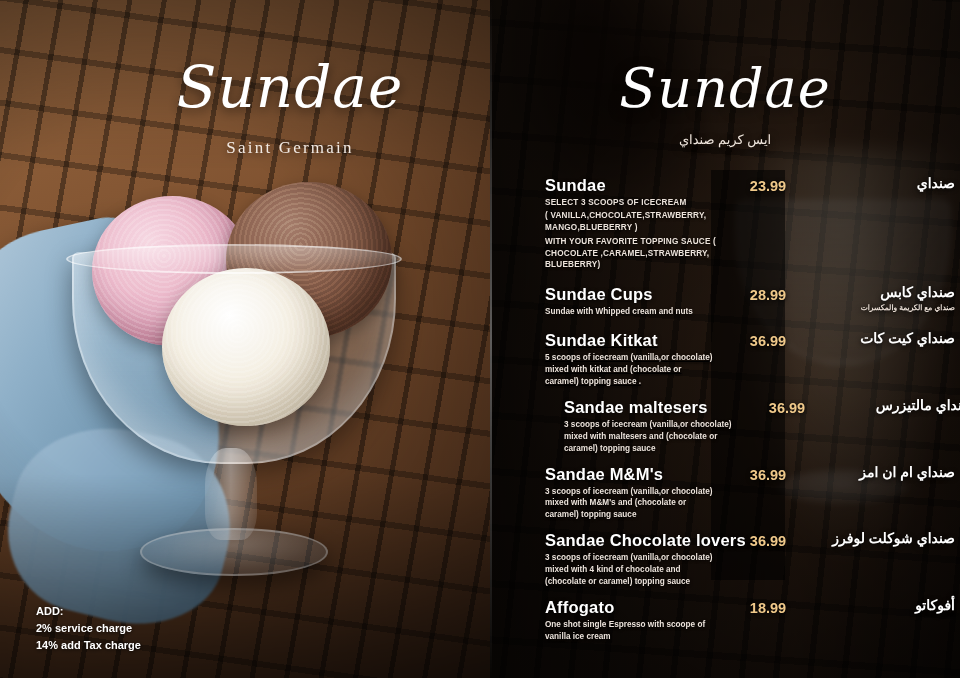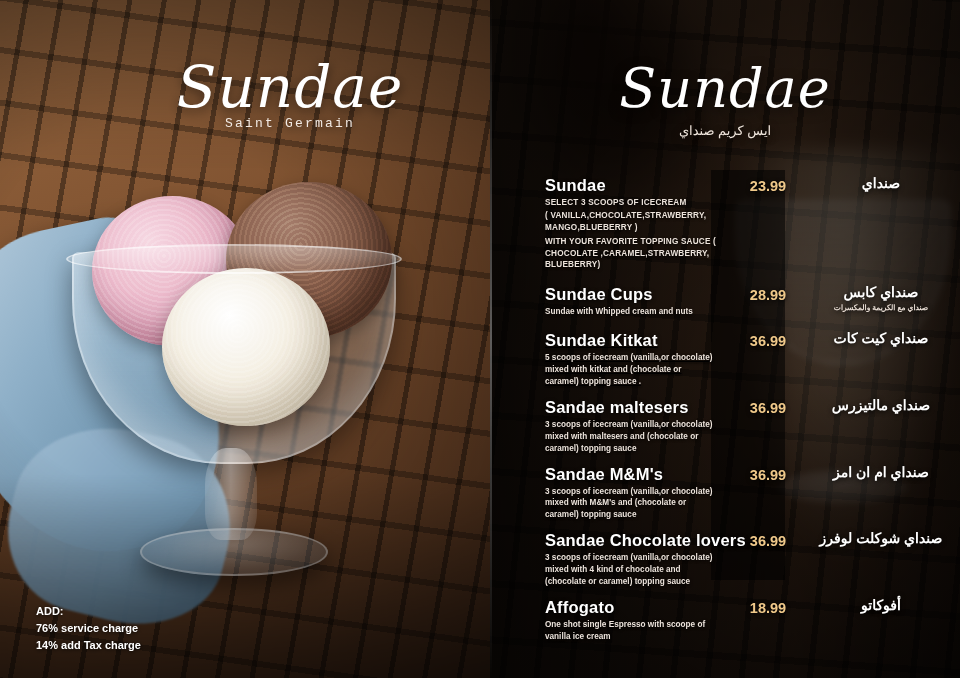--- a/index.html
+++ b/index.html
@@ -149,25 +149,25 @@
     font-family: "DejaVu Serif", serif;
     font-style: italic;
     font-weight: 400;
     font-size: 58px;
     color: #ffffff;
     letter-spacing: 1px;
     text-shadow: 0 3px 12px rgba(0,0,0,0.55);
     line-height: 1;
   }
   .sub-title {
-    font-family: Liberation Mono, monospace;
-    font-size: 13px;
+    font-family: Liberation Serif, serif;
+    font-size: 17px;
     letter-spacing: 2.2px;
     color: #f2eae4;
-    margin-top: 0;
+    margin-top: 22px;
     text-shadow: 0 2px 8px rgba(0,0,0,0.6);
   }
   .add-block {
     position: absolute;
     left: 36px; bottom: 24px;
     color: #ffffff;
     font-size: 11px;
     font-weight: bold;
     line-height: 1.55;
     text-shadow: 0 1px 4px rgba(0,0,0,0.8);
@@ -244,21 +244,21 @@
     position: absolute;
     left: 0; top: 62px;
     width: 470px;
     text-align: center;
     z-index: 6;
   }
   .right-title-wrap .script-title { font-size: 54px; }
   .arabic-sub {
     font-size: 13px;
     color: #efe6dd;
-    margin-top: 7px;
+    margin-top: 16px;
     direction: rtl;
     text-shadow: 0 2px 8px rgba(0,0,0,0.7);
   }
 
   
   .price-strip {
     position: absolute;
     left: 711px; top: 170px;
     width: 74px; height: 410px;
     background: rgba(0,0,0,0.55);
@@ -301,23 +301,22 @@
     left: 186px; top: 0px;
     width: 74px;
     text-align: center;
     font-size: 14.5px;
     font-weight: bold;
     color: #f0c98a;
     text-shadow: 0 1px 4px rgba(0,0,0,0.9);
   }
   .arabic-name {
     position: absolute;
-    left: 272px; top: -1px;
+    left: 282px; top: -1px;
     width: 128px;
-    text-align: center;
     direction: rtl;
     color: #ffffff;
     font-size: 14px;
     font-weight: bold;
     line-height: 1.2;
     text-shadow: 0 1px 5px rgba(0,0,0,0.9);
   }
   .arabic-name .ar-sub {
     display: block;
     font-size: 7.5px;
@@ -360,21 +359,21 @@
 
     <div class="wood-vignette"></div>
 
     <div class="left-title-wrap">
       <div class="script-title">Sundae</div>
       <div class="sub-title">Saint Germain</div>
     </div>
 
     <div class="add-block">
       <div>ADD:</div>
-      <div>76% service charge</div>
+      <div>2% service charge</div>
       <div>14% add Tax charge</div>
     </div>
   </div>
 
   <div class="right-panel">
     <div class="right-bg"></div>
     <div class="drizzle"></div>
     <div class="ghost-glass"></div>
     <div class="ghost-bowl"></div>
     <div class="ghost-foot"></div>
@@ -413,21 +412,21 @@
 
     <div class="menu-row" style="min-height:50px;text-decoration:underline;">
       <div class="item-name">Sundae Kitkat</div>
       <div class="item-desc">5 scoops of  icecream  (vanilla,or chocolate) mixed with kitkat and (chocolate or caramel) topping sauce .</div>
       <div class="price" style="top:2px;">36.99</div>
       <div class="arabic-name">
         <span>صنداي كيت كات</span>
       </div>
     </div>
 
-    <div class="menu-row" style="min-height:50px;margin-top:6px;">
+    <div class="menu-row" style="min-height:50px;margin-top:6px;margin-left:19px;">
       <div class="item-name">Sandae maltesers</div>
       <div class="item-desc">3 scoops of  icecream (vanilla,or chocolate) mixed with maltesers and (chocolate or caramel) topping sauce</div>
       <div class="price" style="top:2px;">36.99</div>
       <div class="arabic-name">
         <span>صنداي مالتيزرس</span>
       </div>
     </div>
 
     <div class="menu-row" style="min-height:50px;margin-top:6px;">
       <div class="item-name">Sandae M&amp;M's</div>

